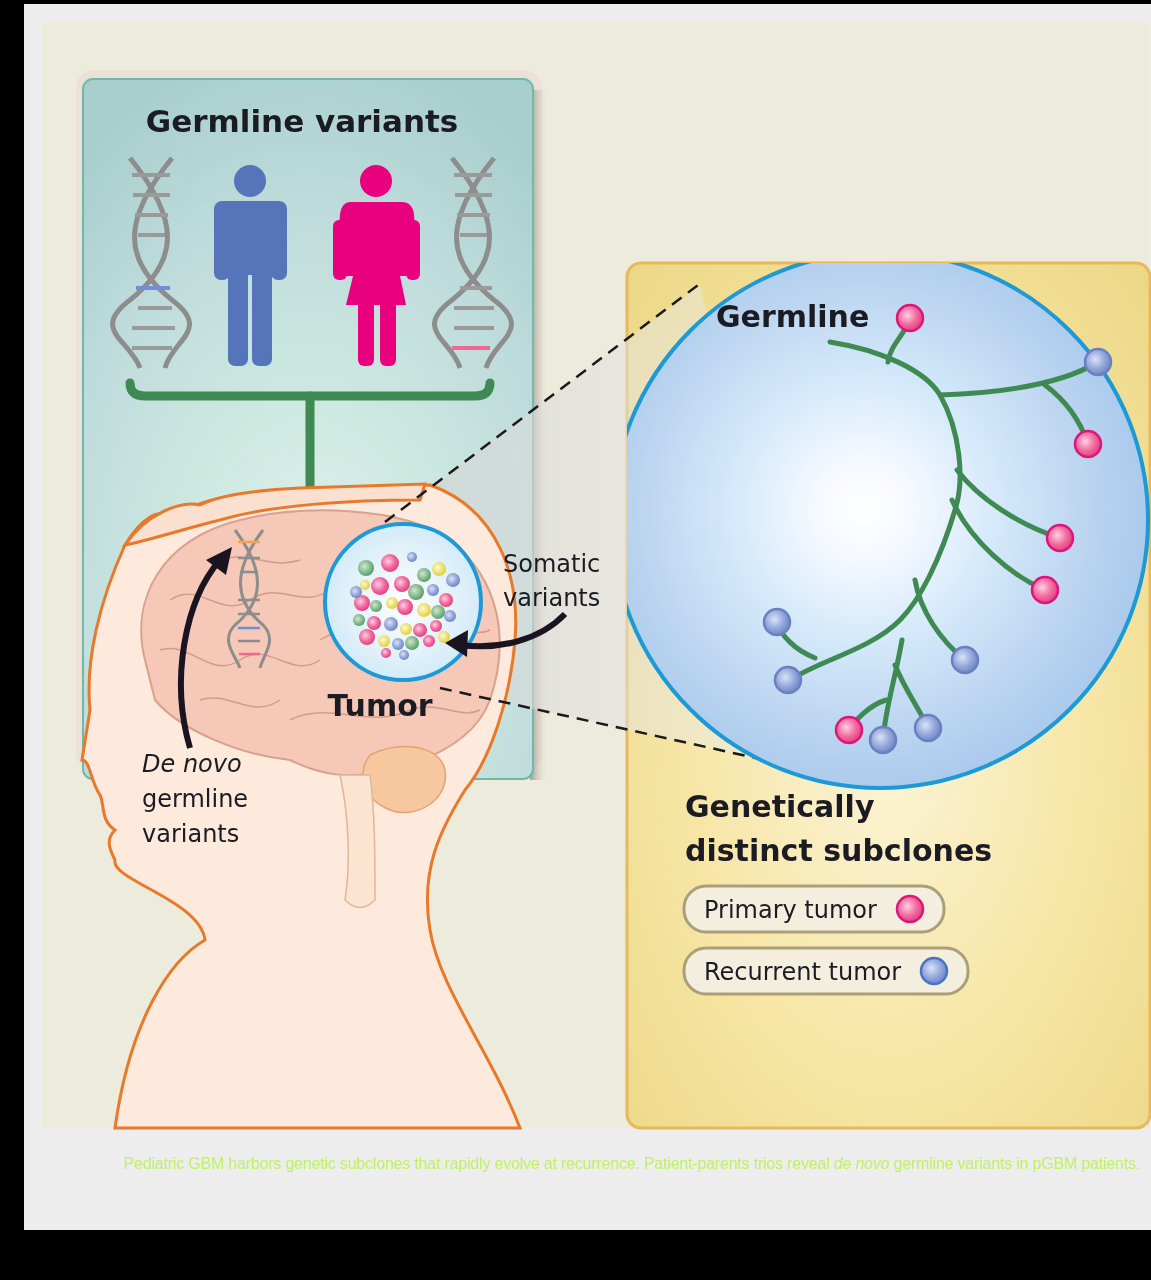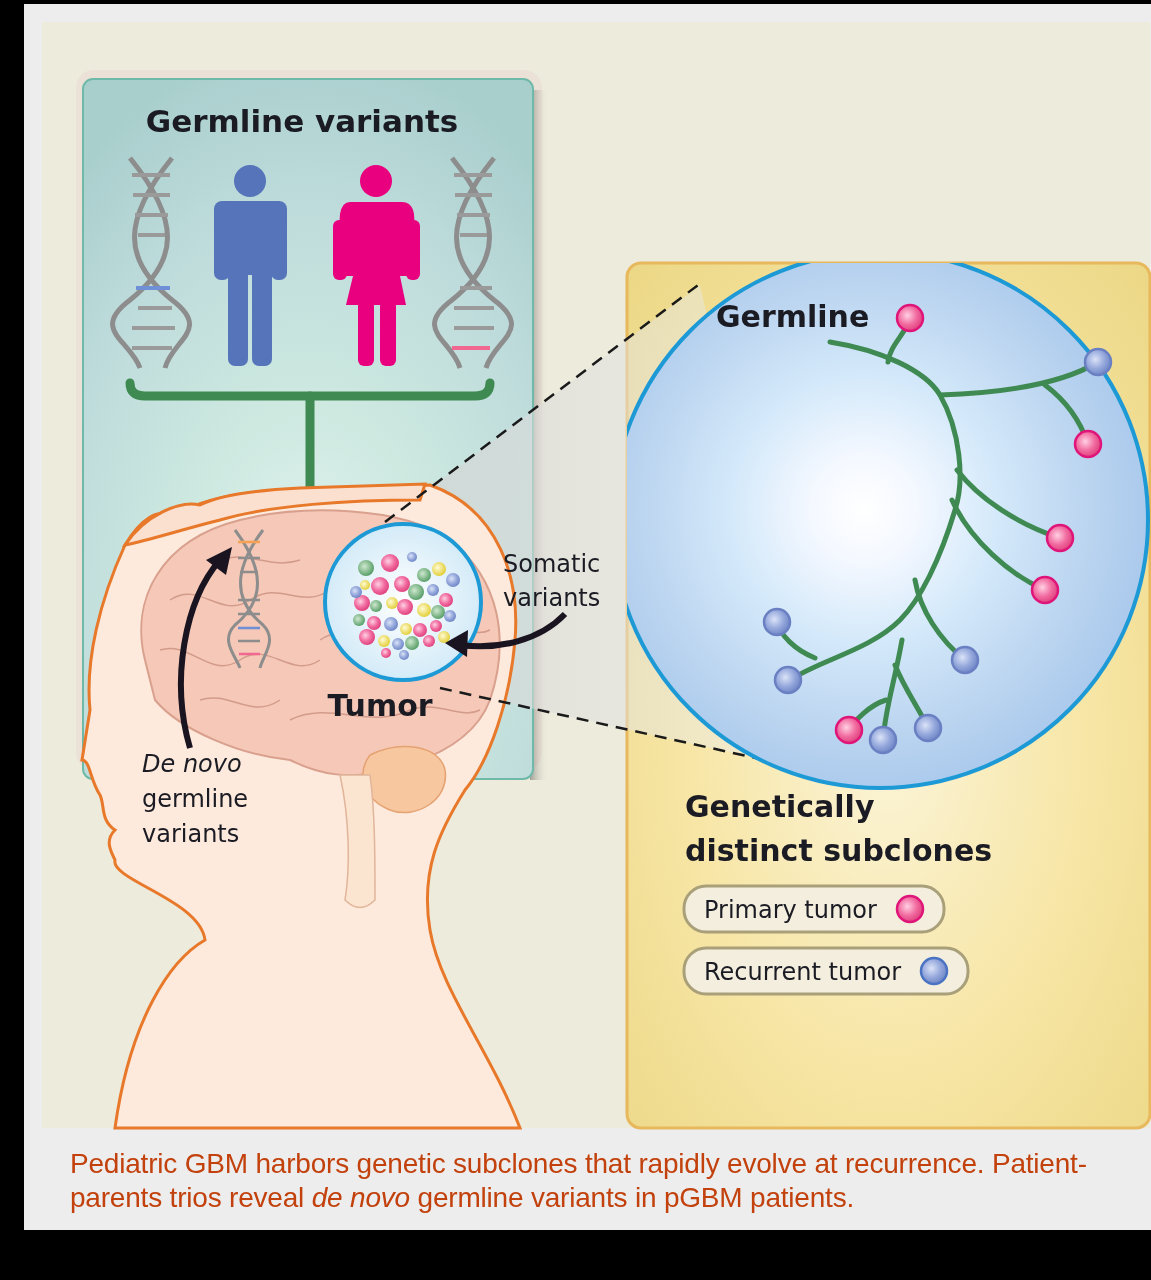--- a/index.html
+++ b/index.html
@@ -1,20 +1,20 @@
 <!DOCTYPE html>
 <html><head>
 <meta charset="utf-8">
 <style>
   html, body { margin:0; padding:0; background:#000; }
   body { width:1151px; height:1280px; position:relative; overflow:hidden; font-family:"DejaVu Sans", sans-serif; }
   #frame { position:absolute; left:0; top:0; width:1151px; height:1280px; background:#000;margin-left:20px; }
   #inner { position:absolute; left:4px; top:4px; width:1143px; height:1226px; background:#ededed; }
   #art { position:absolute; left:0; top:0; }
-  #caption { position:absolute; left:50px; top:1147px; width:1070px; font-family:"Liberation Sans", sans-serif; font-size:28px; line-height:34px; color:#c2410c; letter-spacing:-0.2px; }
+  #caption { position:absolute; left:50px; top:1147px; width:1070px; font-family:"Liberation Sans", sans-serif; font-size:16px; line-height:34px; color:#bef264; letter-spacing:-0.2px;text-align:right; }
   #caption em { font-style:italic; }
   #footer { position:absolute; left:4px; top:1235px; width:1143px; height:40px; background:#fff; }
   #journal { position:absolute; left:18px; top:6px; font-family:"Liberation Sans", sans-serif; font-weight:bold; font-style:italic; font-size:23px; color:#111; letter-spacing:-0.5px; }
   #publisher { position:absolute; right:14px; top:4px; font-family:"Liberation Sans", sans-serif; font-size:27px; color:#111; letter-spacing:-2px; }
   .lbl { font-family:"DejaVu Sans", sans-serif; fill:#1b1b24; }
 </style>
 </head>
 <body>
 
 <div id="frame">

